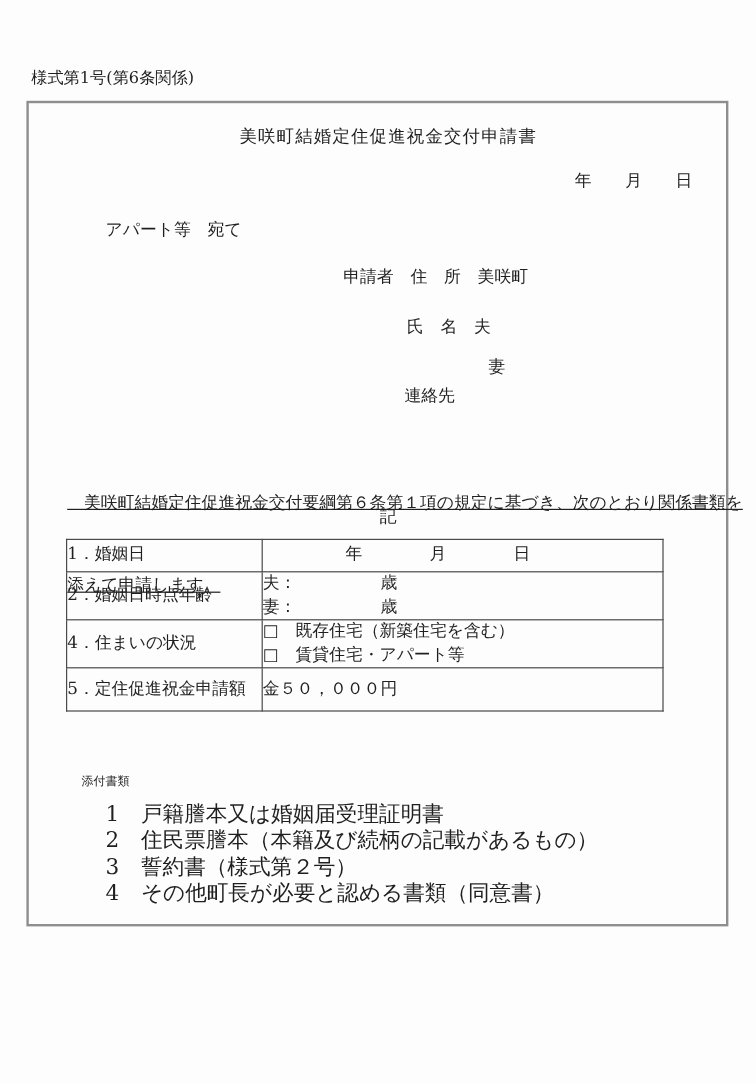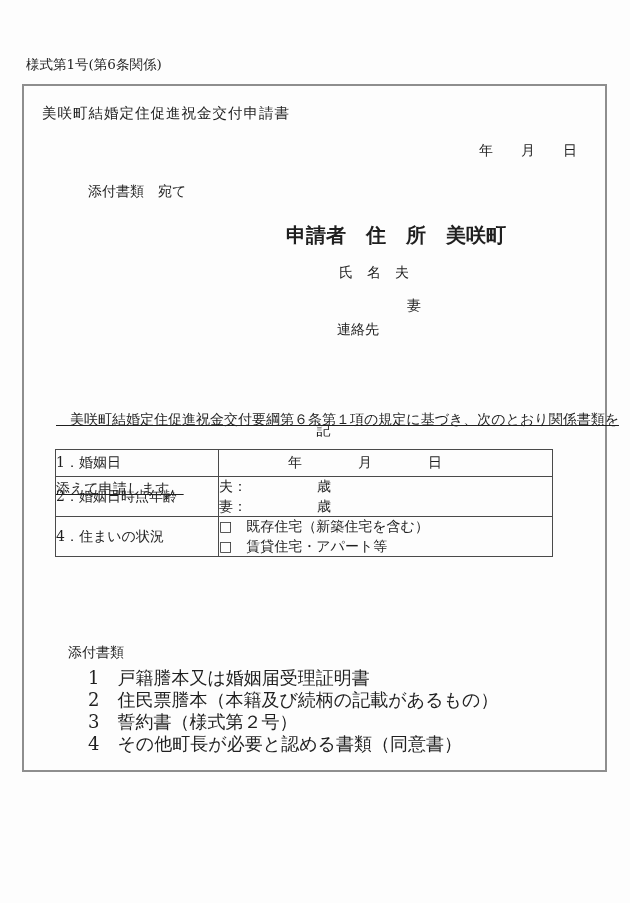--- a/index.html
+++ b/index.html
@@ -10,24 +10,24 @@
     color:#1f1f1f;
     position:relative;
     -webkit-font-smoothing:antialiased;
   }
   .abs{position:absolute;white-space:pre;margin-left:18px;}
   .form-label{left:8px;top:56px;font-size:13.5px;}
   .doc-box{
     position:absolute;left:22px;top:84px;width:581px;height:684px;
     border:2px solid #8e8e8e;background:#fdfdfd;
   }
-  .doc-title{left:0;right:0;top:18px;text-align:left;font-size:14.5px;letter-spacing:1px;}
+  .doc-title{left:0;right:0;top:18px;text-align:center;font-size:14.5px;letter-spacing:1px;}
   .date-line{right:28px;top:56px;font-size:14px;}
   .addressee{left:46px;top:97px;font-size:14px;}
-  .appl-address{left:244px;top:136px;font-size:20px;font-weight:bold;}
+  .appl-address{left:244px;top:136px;font-size:14px;}
   .appl-name{left:297px;top:178px;font-size:14px;}
   .appl-wife{left:365px;top:211px;font-size:14px;}
   .appl-contact{left:295px;top:235px;font-size:14px;}
   .para{left:14px;top:276px;width:560px;font-size:14px;line-height:23px;}
   .para-line{white-space:pre;text-decoration:underline;}
   .record{left:0;right:0;top:336px;text-align:center;font-size:14px;}
   .tbl-wrap{position:absolute;left:31px;top:363px;}
   table.application{
     border-collapse:collapse;table-layout:fixed;width:498px;
     font-size:14px;
@@ -40,36 +40,36 @@
   td.lbl{width:162px;padding-left:13px;}
   td.val{padding-left:19px;}
   .r1{height:27px;}
   .r2{height:39px;}
   .r3{height:40px;}
   .r4{height:39px;}
   .r5{height:36px;}
   .cell-line{line-height:19.5px;white-space:pre;}
   .date-indent{padding-left:69px;}
   .chk{display:inline-block;}
-  .attach-head{left:26px;top:558px;font-size:14px;}
+  .attach-head{left:26px;top:558px;font-size:10px;}
   .attach-item{font-size:18px;white-space:pre;position:absolute;left:64px;}
   .ai0{top:580px;} .ai1{top:602px;} .ai2{top:624px;} .ai3{top:646px;}
 </style>
 </head>
 <body>
 
 <div class="abs form-label">様式第1号(第6条関係)</div>
 
 <div class="doc-box">
 
   <div class="abs doc-title">美咲町結婚定住促進祝金交付申請書</div>
 
   <div class="abs date-line">年　　月　　日</div>
 
-  <div class="abs addressee">添付書類　宛て</div>
+  <div class="abs addressee">アパート等　宛て</div>
 
   <div class="abs appl-address">申請者　住　所　美咲町</div>
   <div class="abs appl-name">氏　名　夫</div>
   <div class="abs appl-wife">妻</div>
   <div class="abs appl-contact">連絡先</div>
 
   <div class="abs para">
     <div class="para-line">　美咲町結婚定住促進祝金交付要綱第６条第１項の規定に基づき、次のとおり関係書類を</div>
     <div class="para-line">添えて申請します。</div>
   </div>
@@ -98,20 +98,28 @@
       </tr>
       <tr class="r4">
         <td class="lbl">
           <div class="cell-line">4．住まいの状況</div>
         </td>
         <td class="val">
           <div class="cell-line"><span class="chk">□</span><span>　</span><span>既存住宅（新築住宅を含む）</span></div>
           <div class="cell-line"><span class="chk">□</span><span>　</span><span>賃貸住宅・アパート等</span></div>
         </td>
       </tr>
+      <tr class="r5">
+        <td class="lbl">
+          <div class="cell-line">5．定住促進祝金申請額</div>
+        </td>
+        <td class="val">
+          <div class="cell-line">金５０，０００円</div>
+        </td>
+      </tr>
     </tbody>
       </table>
   </div>
 
   <div class="abs attach-head">添付書類</div>
   <div class="attach-item ai0">1　戸籍謄本又は婚姻届受理証明書</div>
   <div class="attach-item ai1">2　住民票謄本（本籍及び続柄の記載があるもの）</div>
   <div class="attach-item ai2">3　誓約書（様式第２号）</div>
   <div class="attach-item ai3">4　その他町長が必要と認める書類（同意書）</div>
 

